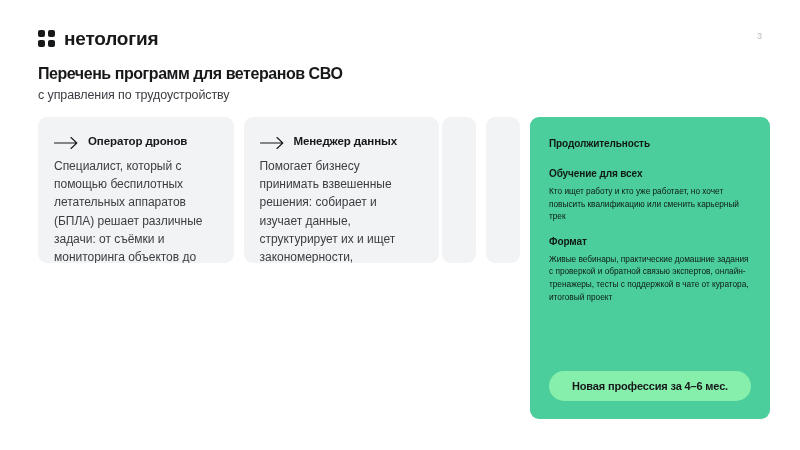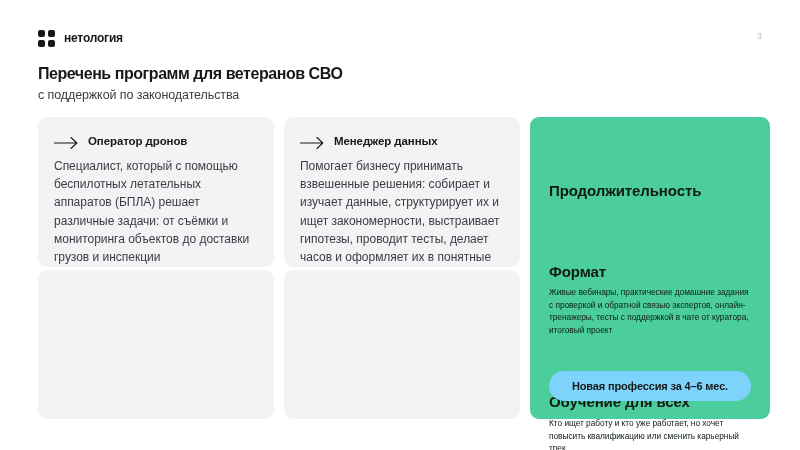--- a/index.html
+++ b/index.html
@@ -43,21 +43,21 @@
   }
   .logo-mark i {
     display: block;
     width: 7px;
     height: 7px;
     background: #17181a;
     border-radius: 2px;
   }
 
   .logo-word {
-    font-size: 12px;
+    font-size: 19px;
     font-weight: bold;
     letter-spacing: -0.2px;
     color: #17181a;
     line-height: 1;
   }
 
   .page-num {
     position: absolute;
     right: 0;
     top: 4px;
@@ -91,21 +91,21 @@
     top: 117px;
     width: 732px;
     height: 302px;
     display: flex;
     gap: 10px;
   }
 
   .cards-col {
     width: 482px;
     display: flex;
-    flex-direction: column;
+    flex-direction: row;
     gap: 3px;
   }
 
   .cards-row {
     display: flex;
     gap: 10px;
     flex: 1 1 auto;
   }
   .cards-row.top  { height: 146px; }
   .cards-row.bot  { height: 146px; }
@@ -156,43 +156,42 @@
     padding: 20px 19px 18px 19px;
     display: flex;
     flex-direction: column;
     position: relative;
   }
 
   .panel-block { margin-bottom: 12px; }
   .panel-block:last-of-type { margin-bottom: 0; }
 
   .panel-h {
-    font-size: 15px;
+    font-size: 10px;
     font-weight: bold;
     color: #0f1a15;
     line-height: 1.3;
     margin-bottom: 5px;
     letter-spacing: -0.1px;
-    margin-top: 44px;
   }
 
   .panel-p {
     font-size: 8.3px;
     line-height: 1.52;
     color: #0f1a15;
     letter-spacing: -0.02px;
   }
 
   .panel-cta {
     position: absolute;
     left: 19px;
     right: 19px;
     bottom: 18px;
     height: 30px;
-    background: #7dd3fc;
+    background: #86efac;
     border-radius: 17px;
     display: flex;
     align-items: center;
     justify-content: center;
     font-size: 11px;
     font-weight: bold;
     color: #17181a;
     letter-spacing: -0.15px;
     border: none;
     font-family: inherit;
@@ -211,21 +210,21 @@
         <i></i>
         <i></i>
     </span>
     <span class="logo-word">нетология</span>
   </div>
 
   <div class="page-num">3</div>
 
   <h1 class="title">Перечень программ для ветеранов СВО</h1>
 
-  <p class="subtitle">с поддержкой по законодательства</p>
+  <p class="subtitle">с управления по трудоустройству</p>
 </div>
 
 <div class="content">
 
   <div class="cards-col">
 
     <div class="cards-row top">
 
       <div class="card">
         <div class="card-head">
@@ -264,25 +263,25 @@
     </div>
   </div>
 
   <div class="panel">
 
     <div class="panel-block">
       <div class="panel-h">Продолжительность</div>
     </div>
 
     <div class="panel-block">
+      <div class="panel-h">Обучение для всех</div>
+      <div class="panel-p">Кто ищет работу и кто уже работает, но хочет повысить квалификацию или сменить карьерный трек</div>
+    </div>
+
+    <div class="panel-block">
       <div class="panel-h">Формат</div>
       <div class="panel-p">Живые вебинары, практические домашние задания с проверкой и обратной связью экспертов, онлайн-тренажеры, тесты с поддержкой в чате от куратора, итоговый проект</div>
     </div>
 
-    <div class="panel-block">
-      <div class="panel-h">Обучение для всех</div>
-      <div class="panel-p">Кто ищет работу и кто уже работает, но хочет повысить квалификацию или сменить карьерный трек</div>
-    </div>
-
     <button class="panel-cta">Новая профессия за 4–6 мес.</button>
   </div>
 
 </div>
 
 </body></html>

